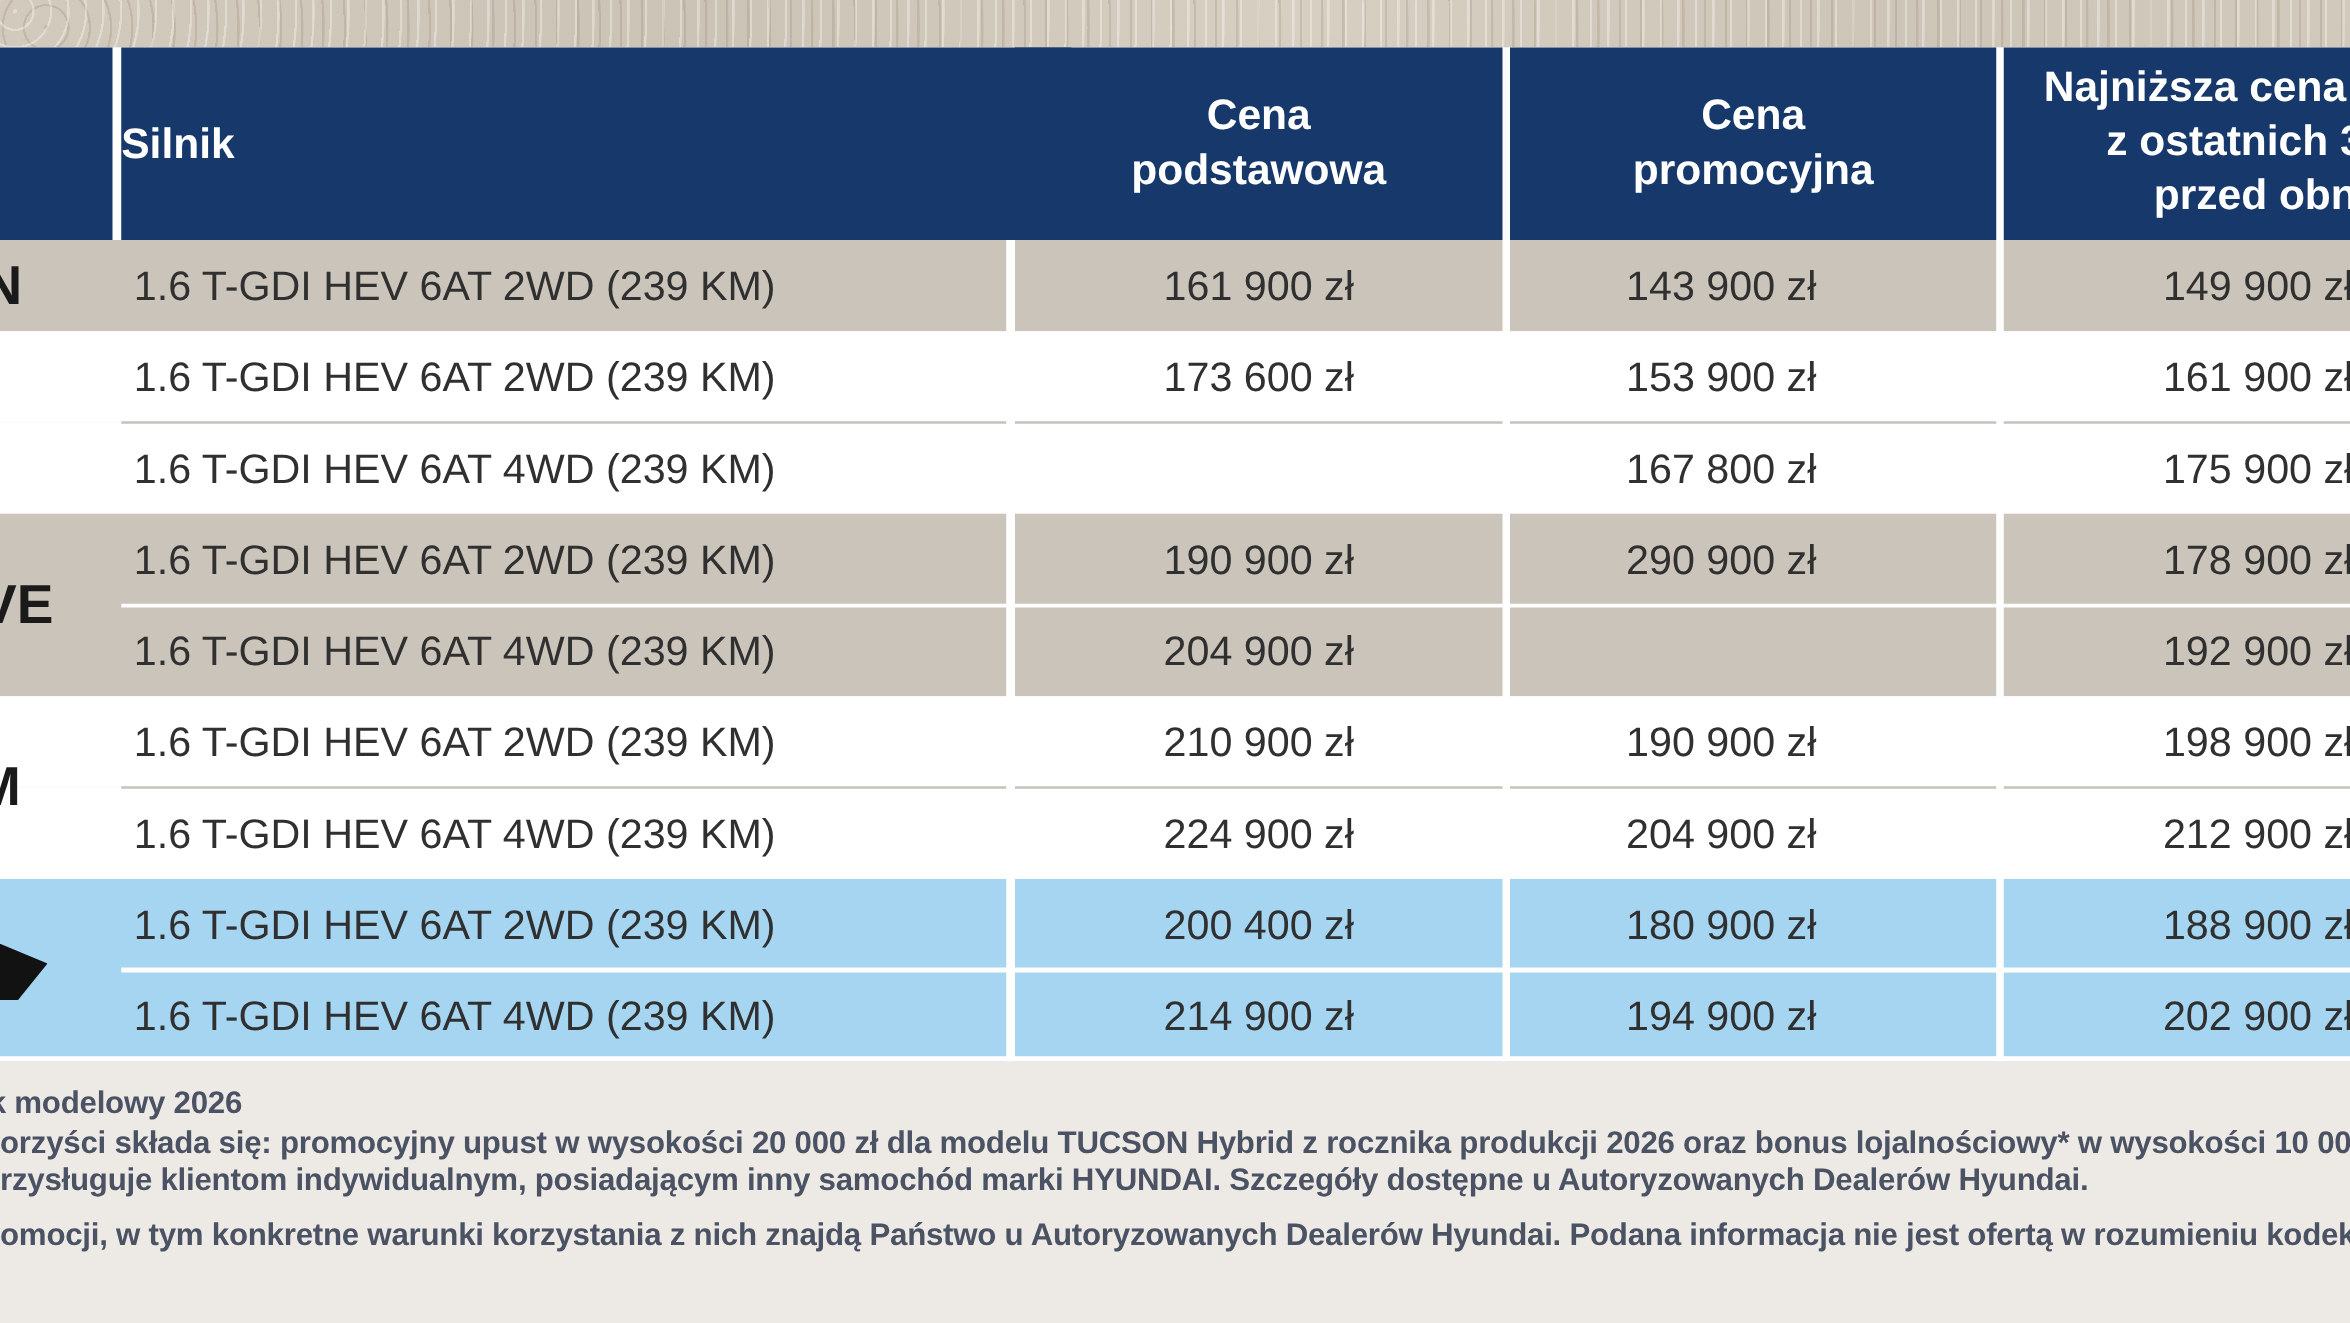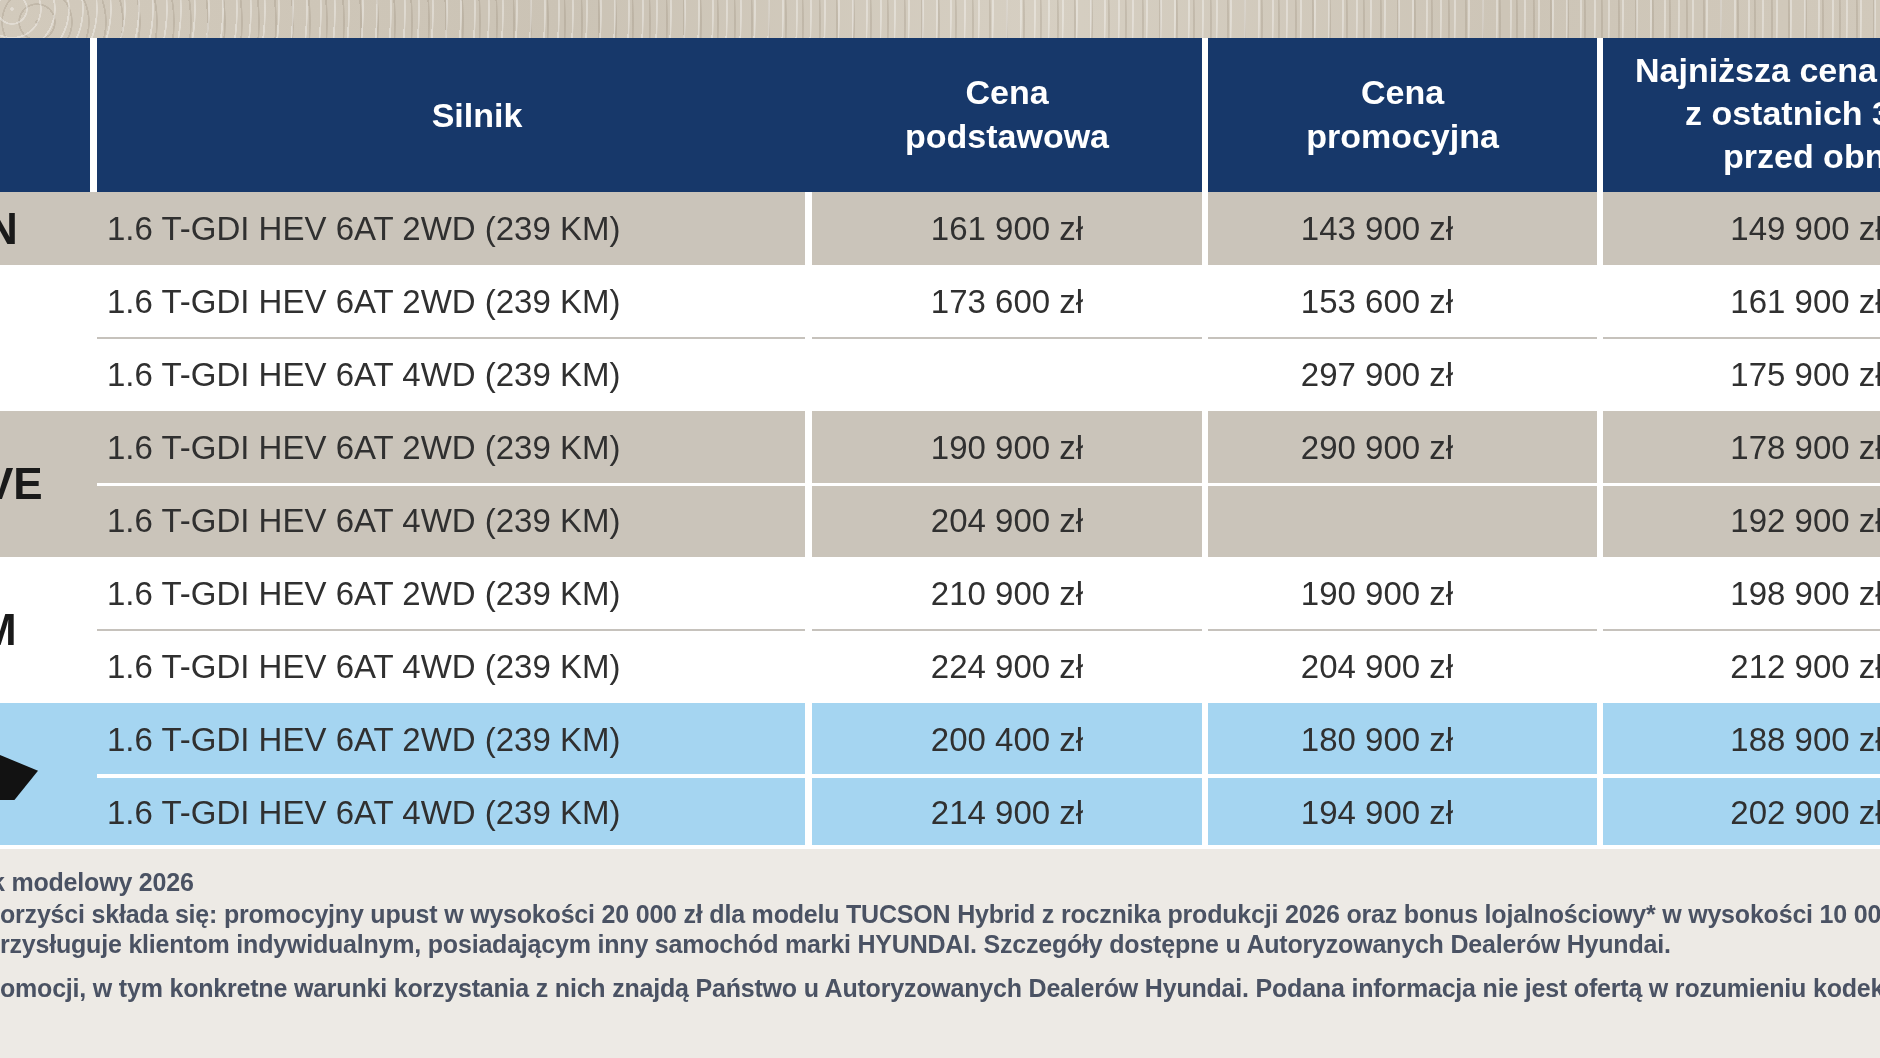--- a/index.html
+++ b/index.html
@@ -12,21 +12,21 @@
     position:absolute;left:0;top:0;width:1880px;height:38px;
     background:
       repeating-radial-gradient(circle at 12px 9px, rgba(255,255,255,.35) 0 1.5px, transparent 2px 14px),
       repeating-radial-gradient(circle at 37px 22px, rgba(120,105,85,.18) 0 1.5px, transparent 2px 17px),
       linear-gradient(90deg,#d2cabc,#cbc3b5 30%,#d6cfc2 55%,#cdc5b7 80%,#d1c9bb);
   }
   
   .hdr{position:absolute;top:38px;left:0;width:2010px;height:154px;background:#fff;}
   .hcell{position:absolute;top:0;height:154px;background:#17386a;color:#fff;font-weight:bold;font-size:34px;}
   .h-trim{left:0;width:90px;}
-  .h-eng{left:97px;width:760px;text-align:center;line-height:154px;}
+  .h-eng{left:97px;width:760px;line-height:154px;}
   .h-base{left:812px;width:390px;text-align:center;padding-top:32px;box-sizing:border-box;line-height:44px;}
   .h-promo{left:1208px;width:389px;text-align:center;padding-top:32px;box-sizing:border-box;line-height:44px;}
   .h-low{left:1603px;width:407px;padding-top:11px;box-sizing:border-box;line-height:43px;white-space:nowrap;}
   .h-low .l1{padding-left:32px;}
   .h-low .l2{padding-left:82px;}
   .h-low .l3{padding-left:120px;}
   
   .rows{position:absolute;top:192px;left:0;width:2010px;height:657px;}
   .row{position:absolute;left:0;width:2010px;height:73px;}
   .bg-g{background:#cac4ba;}
@@ -95,26 +95,26 @@
 
     <div class="row r1 bg-g">
       <div class="cell c-eng">1.6 T-GDI HEV 6AT 2WD (239 KM)</div>
       <div class="cell c-base">161 900 zł</div>
       <div class="cell c-promo">143 900 zł</div>
       <div class="cell c-low">149 900 zł</div>
     </div>
     <div class="row r2 bg-w">
       <div class="cell c-eng">1.6 T-GDI HEV 6AT 2WD (239 KM)</div>
       <div class="cell c-base">173 600 zł</div>
-      <div class="cell c-promo">153 600 zł</div>
+      <div class="cell c-promo">153 900 zł</div>
       <div class="cell c-low">161 900 zł</div>
     </div>
     <div class="row r3 bg-w">
       <div class="cell c-eng">1.6 T-GDI HEV 6AT 4WD (239 KM)</div>
-      <div class="cell c-promo">297 900 zł</div>
+      <div class="cell c-promo">167 800 zł</div>
       <div class="cell c-low">175 900 zł</div>
     </div>
     <div class="row r4 bg-g">
       <div class="cell c-eng">1.6 T-GDI HEV 6AT 2WD (239 KM)</div>
       <div class="cell c-base">190 900 zł</div>
       <div class="cell c-promo">290 900 zł</div>
       <div class="cell c-low">178 900 zł</div>
     </div>
     <div class="row r5 bg-g">
       <div class="cell c-eng">1.6 T-GDI HEV 6AT 4WD (239 KM)</div>

